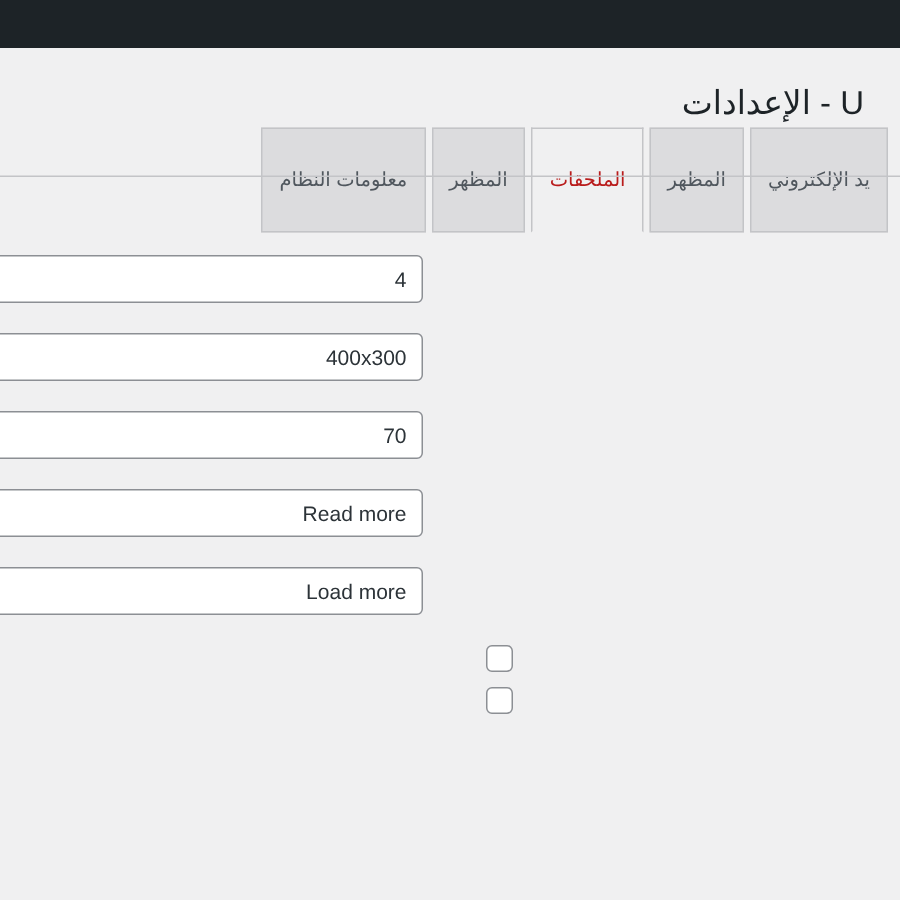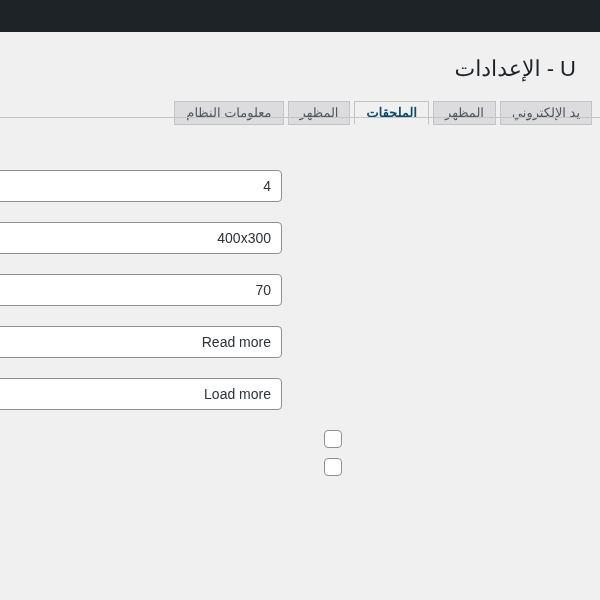--- a/index.html
+++ b/index.html
@@ -36,33 +36,33 @@
     top: 84px;
     right: 8px;
     display: flex;
     flex-direction: row;
     gap: 0;
   }
   .tab {
     background: #dcdcde;
     color: #50575e;
     border: 1px solid #c3c4c7;
-    padding: 2px 11px;
+    padding: 25px 11px;
     font-size: 13px;
     line-height: 1.4;
     cursor: pointer;
     margin-left: 4px;
     position: relative;
-    top: 17px;
+    top: 1px;
   }
   .tab.active {
     background: #f0f0f1;
     border-bottom: 1px solid #f0f0f1;
-    color: #0c4a6e;
-    font-weight: 700;
+    color: #b91c1c;
+    font-weight: 400;
   }
   .tab-underline {
     position: absolute;
     top: 117px;
     left: 0; right: 0;
     height: 1px;
     background: #c3c4c7;
   }
   .form-area {
     position: absolute;

